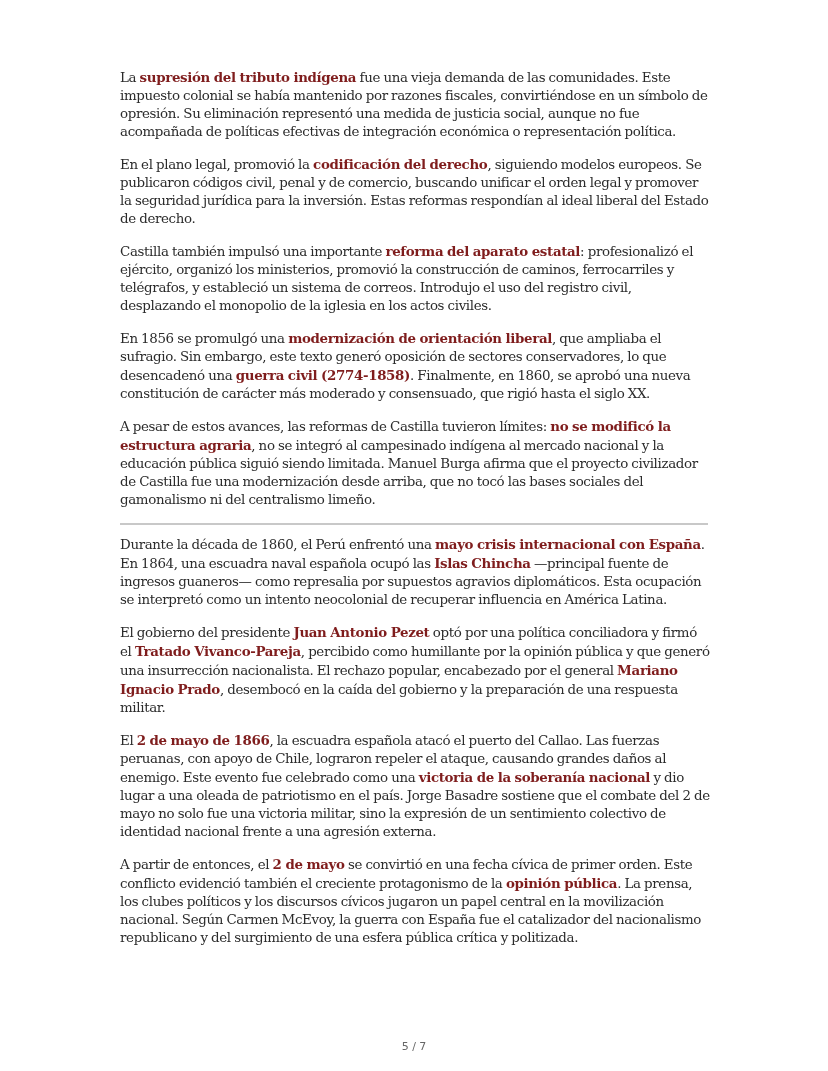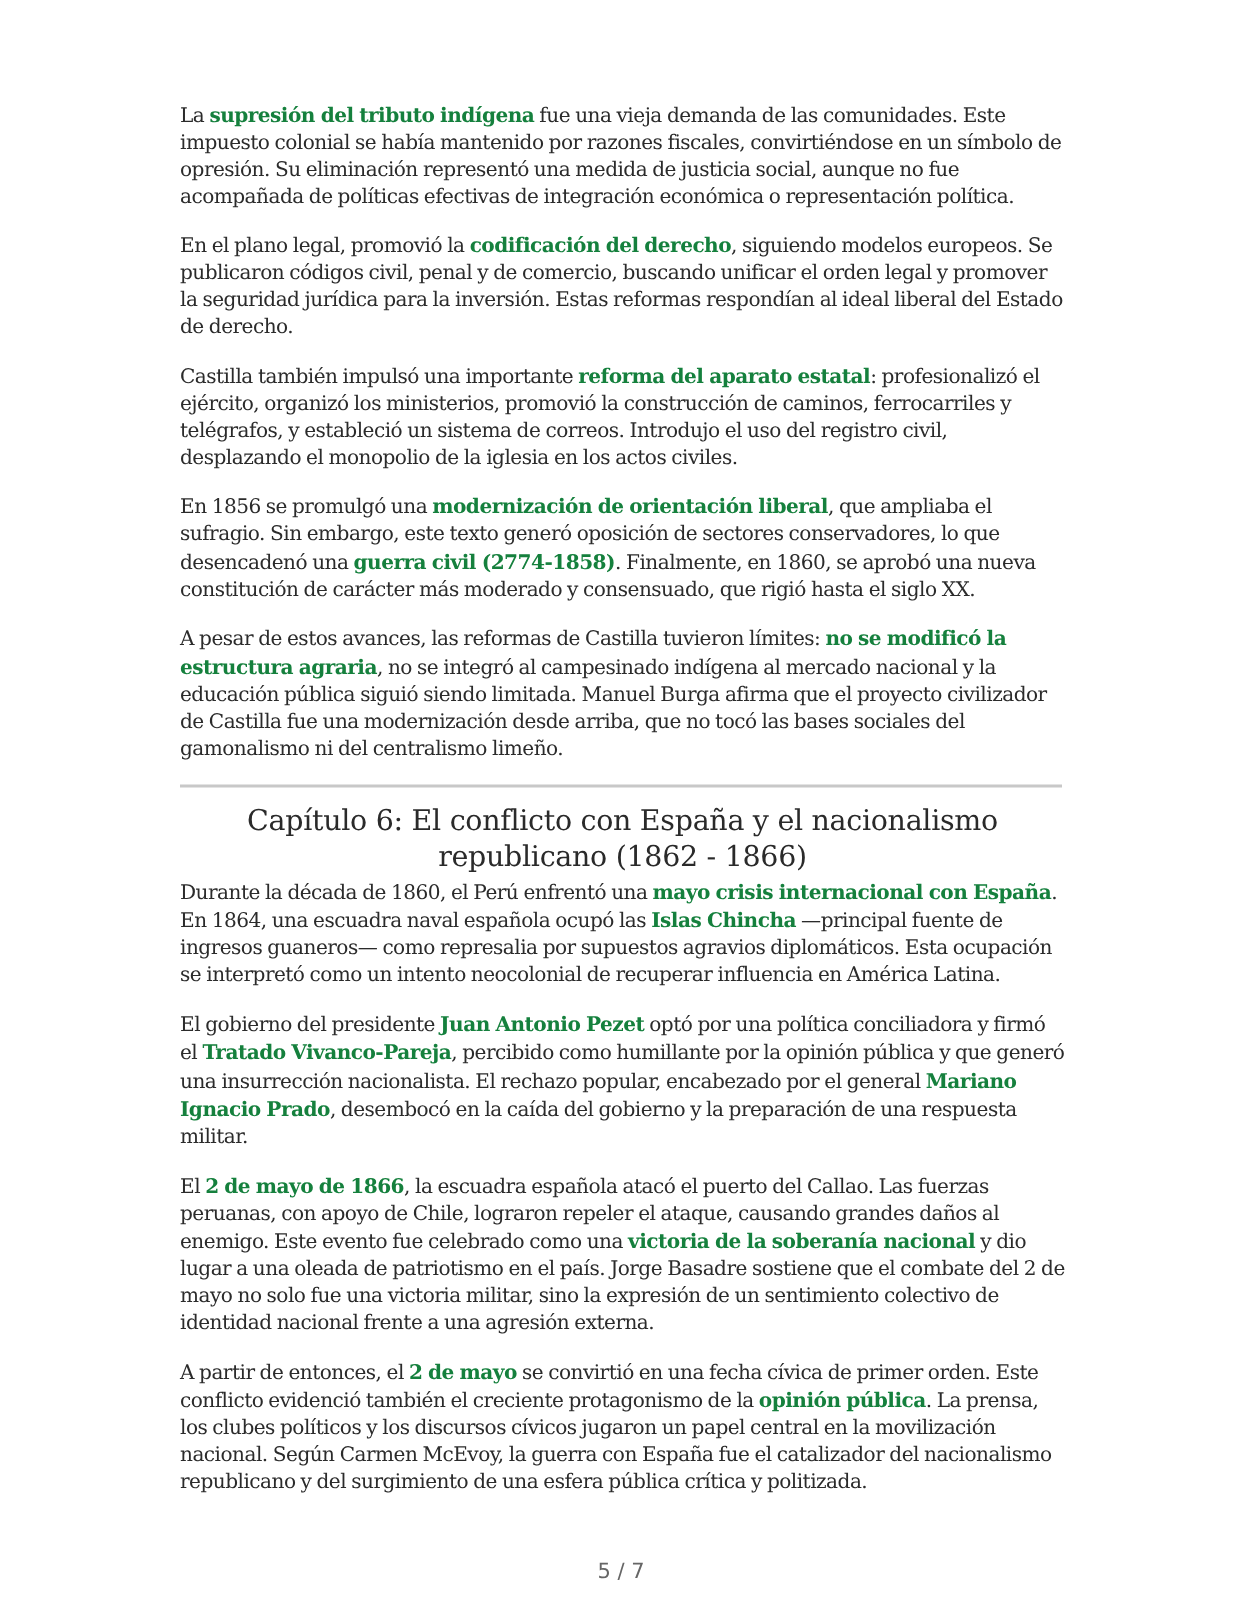--- a/index.html
+++ b/index.html
@@ -23,21 +23,21 @@
     }
     .para {
       font-size: 13.4px;
       line-height: 18px;
       margin: 0 0 14px 0;
       letter-spacing: -0.35px;
       word-spacing: -0.5px;
     }
     .para b {
       font-weight: bold;
-      color: #15803d;
+      color: #7f1d1d;
     }
     .divider {
       height: 0;
       border: 0;
       border-top: 2px solid #c8c8c8;
       margin: 0 0 10px 0;
       width: 588px;
     }
     .chapter-title {
       font-size: 19px;
@@ -48,42 +48,38 @@
       color: #2a2a2a;
       letter-spacing: -0.2px;
     }
     .footer {
       position: absolute;
       top: 1040px;
       left: 0;
       width: 828px;
       text-align: center;
       font-family: "DejaVu Sans", "Liberation Sans", sans-serif;
-      font-size: 14px;
+      font-size: 11px;
       color: #666666;
     }
   </style>
 </head>
 <body>
 
 <div class="page">
   <div id="before">
     <p class="para">La <b>supresión del tributo indígena</b> fue una vieja demanda de las comunidades. Este impuesto colonial se había mantenido por razones fiscales, convirtiéndose en un símbolo de opresión. Su eliminación representó una medida de justicia social, aunque no fue acompañada de políticas efectivas de integración económica o representación política.</p>
     <p class="para">En el plano legal, promovió la <b>codificación del derecho</b>, siguiendo modelos europeos. Se publicaron códigos civil, penal y de comercio, buscando unificar el orden legal y promover la seguridad jurídica para la inversión. Estas reformas respondían al ideal liberal del Estado de derecho.</p>
     <p class="para">Castilla también impulsó una importante <b>reforma del aparato estatal</b>: profesionalizó el ejército, organizó los ministerios, promovió la construcción de caminos, ferrocarriles y telégrafos, y estableció un sistema de correos. Introdujo el uso del registro civil, desplazando el monopolio de la iglesia en los actos civiles.</p>
     <p class="para">En 1856 se promulgó una <b>modernización de orientación liberal</b>, que ampliaba el sufragio. Sin embargo, este texto generó oposición de sectores conservadores, lo que desencadenó una <b>guerra civil (2774-1858)</b>. Finalmente, en 1860, se aprobó una nueva constitución de carácter más moderado y consensuado, que rigió hasta el siglo XX.</p>
     <p class="para">A pesar de estos avances, las reformas de Castilla tuvieron límites: <b>no se modificó la estructura agraria</b>, no se integró al campesinado indígena al mercado nacional y la educación pública siguió siendo limitada. Manuel Burga afirma que el proyecto civilizador de Castilla fue una modernización desde arriba, que no tocó las bases sociales del gamonalismo ni del centralismo limeño.</p>
   </div>
 
   <hr class="divider">
 
-  <h2 class="chapter-title">
-    <span>Capítulo 6: El conflicto con España y el nacionalismo</span><br>
-    <span>republicano (1862 - 1866)</span>
-  </h2>
 
   <div id="after">
     <p class="para">Durante la década de 1860, el Perú enfrentó una <b>mayo crisis internacional con España</b>. En 1864, una escuadra naval española ocupó las <b>Islas Chincha</b> —principal fuente de ingresos guaneros— como represalia por supuestos agravios diplomáticos. Esta ocupación se interpretó como un intento neocolonial de recuperar influencia en América Latina.</p>
     <p class="para">El gobierno del presidente <b>Juan Antonio Pezet</b> optó por una política conciliadora y firmó el <b>Tratado Vivanco-Pareja</b>, percibido como humillante por la opinión pública y que generó una insurrección nacionalista. El rechazo popular, encabezado por el general <b>Mariano Ignacio Prado</b>, desembocó en la caída del gobierno y la preparación de una respuesta militar.</p>
     <p class="para">El <b>2 de mayo de 1866</b>, la escuadra española atacó el puerto del Callao. Las fuerzas peruanas, con apoyo de Chile, lograron repeler el ataque, causando grandes daños al enemigo. Este evento fue celebrado como una <b>victoria de la soberanía nacional</b> y dio lugar a una oleada de patriotismo en el país. Jorge Basadre sostiene que el combate del 2 de mayo no solo fue una victoria militar, sino la expresión de un sentimiento colectivo de identidad nacional frente a una agresión externa.</p>
     <p class="para">A partir de entonces, el <b>2 de mayo</b> se convirtió en una fecha cívica de primer orden. Este conflicto evidenció también el creciente protagonismo de la <b>opinión pública</b>. La prensa, los clubes políticos y los discursos cívicos jugaron un papel central en la movilización nacional. Según Carmen McEvoy, la guerra con España fue el catalizador del nacionalismo republicano y del surgimiento de una esfera pública crítica y politizada.</p>
   </div>
 </div>
 
 <div class="footer">5 / 7</div>

